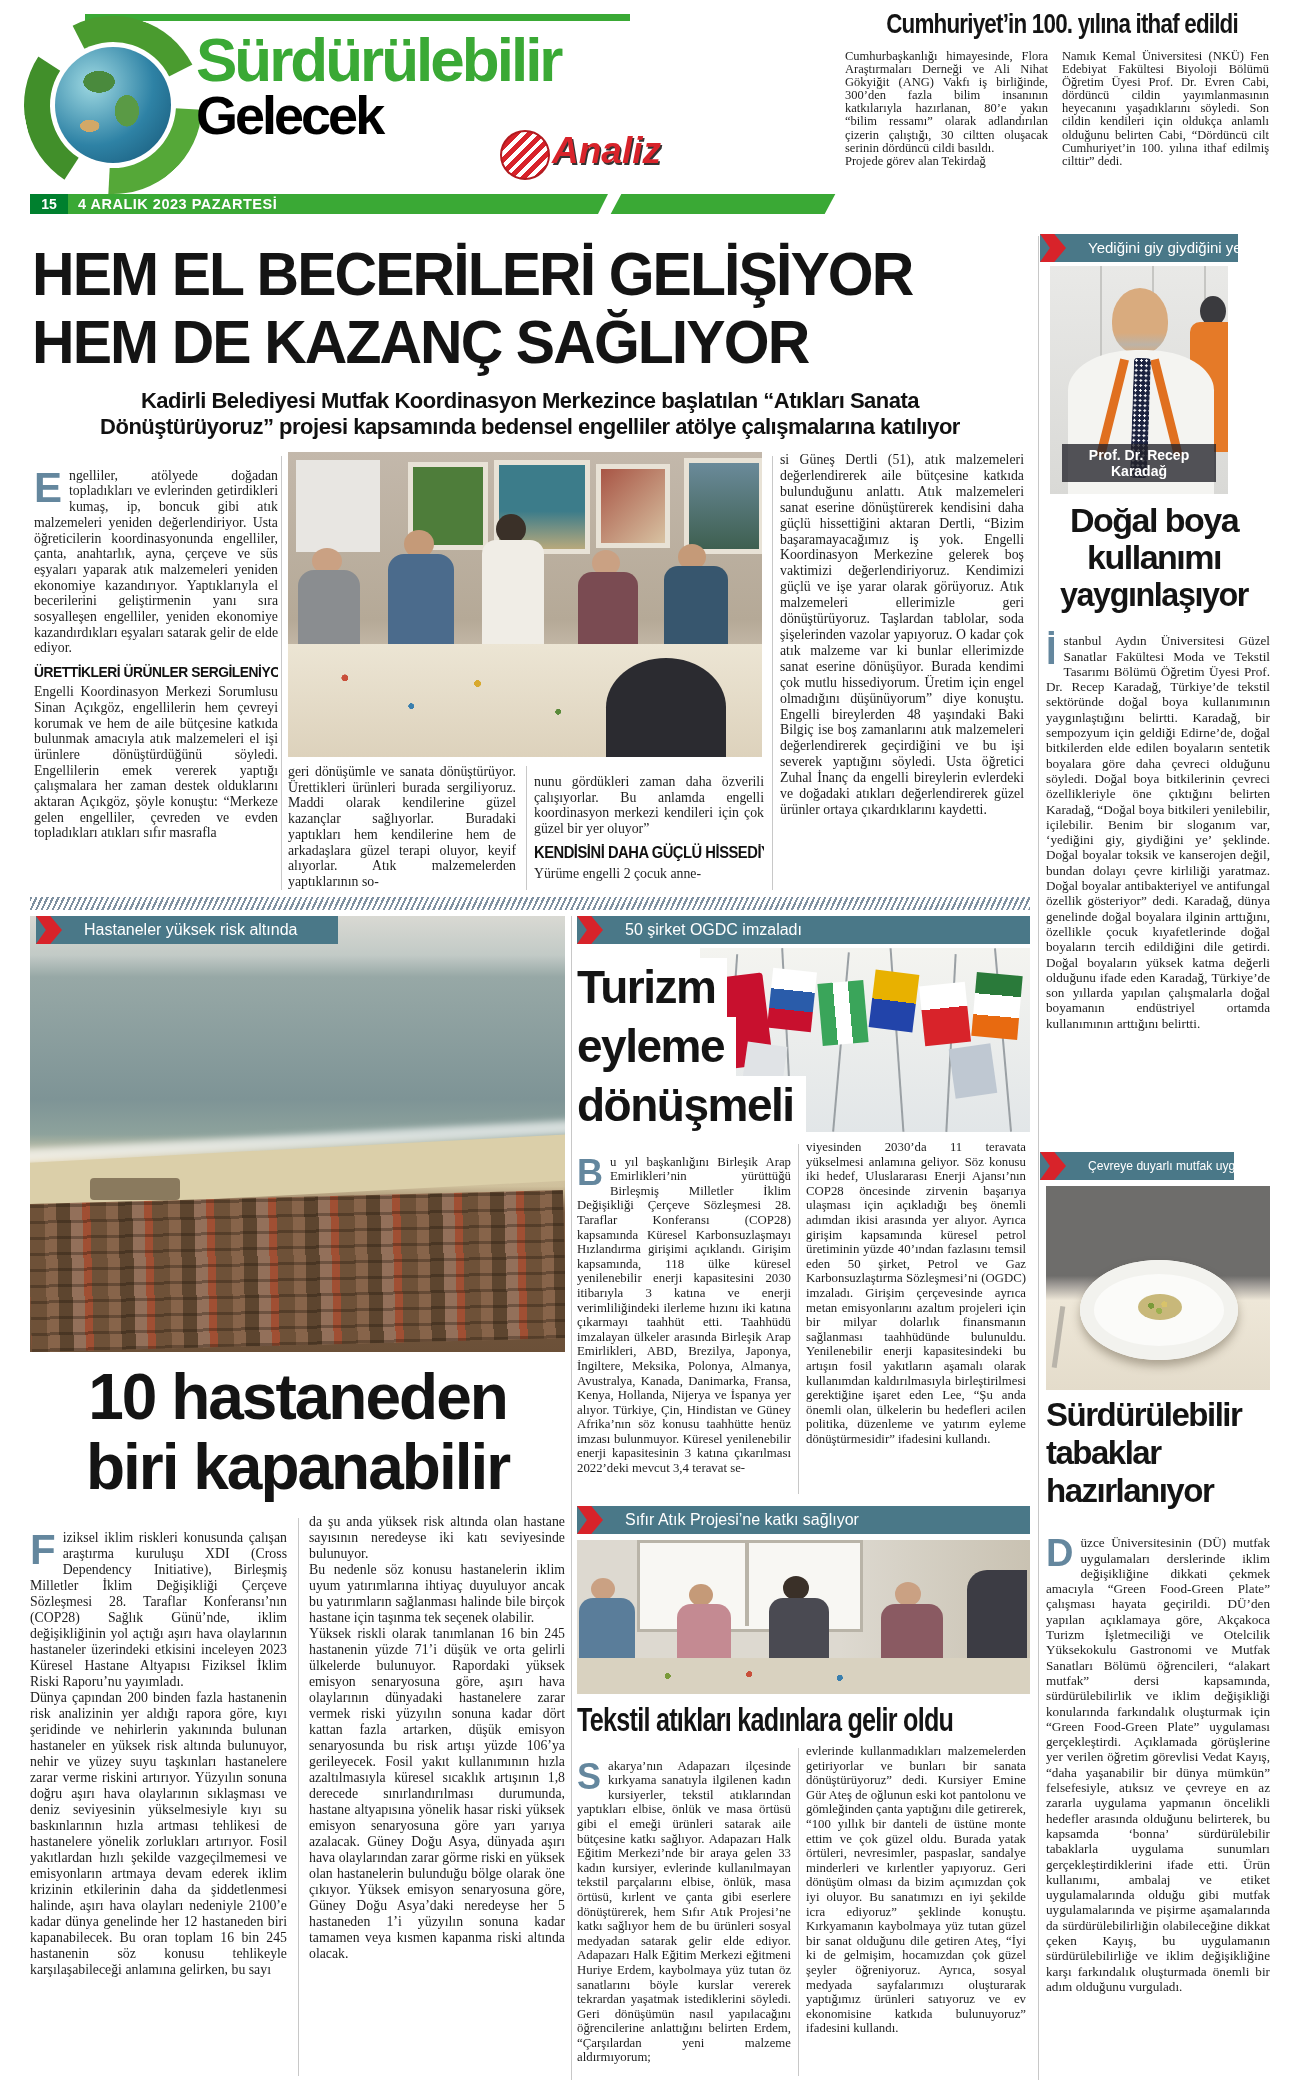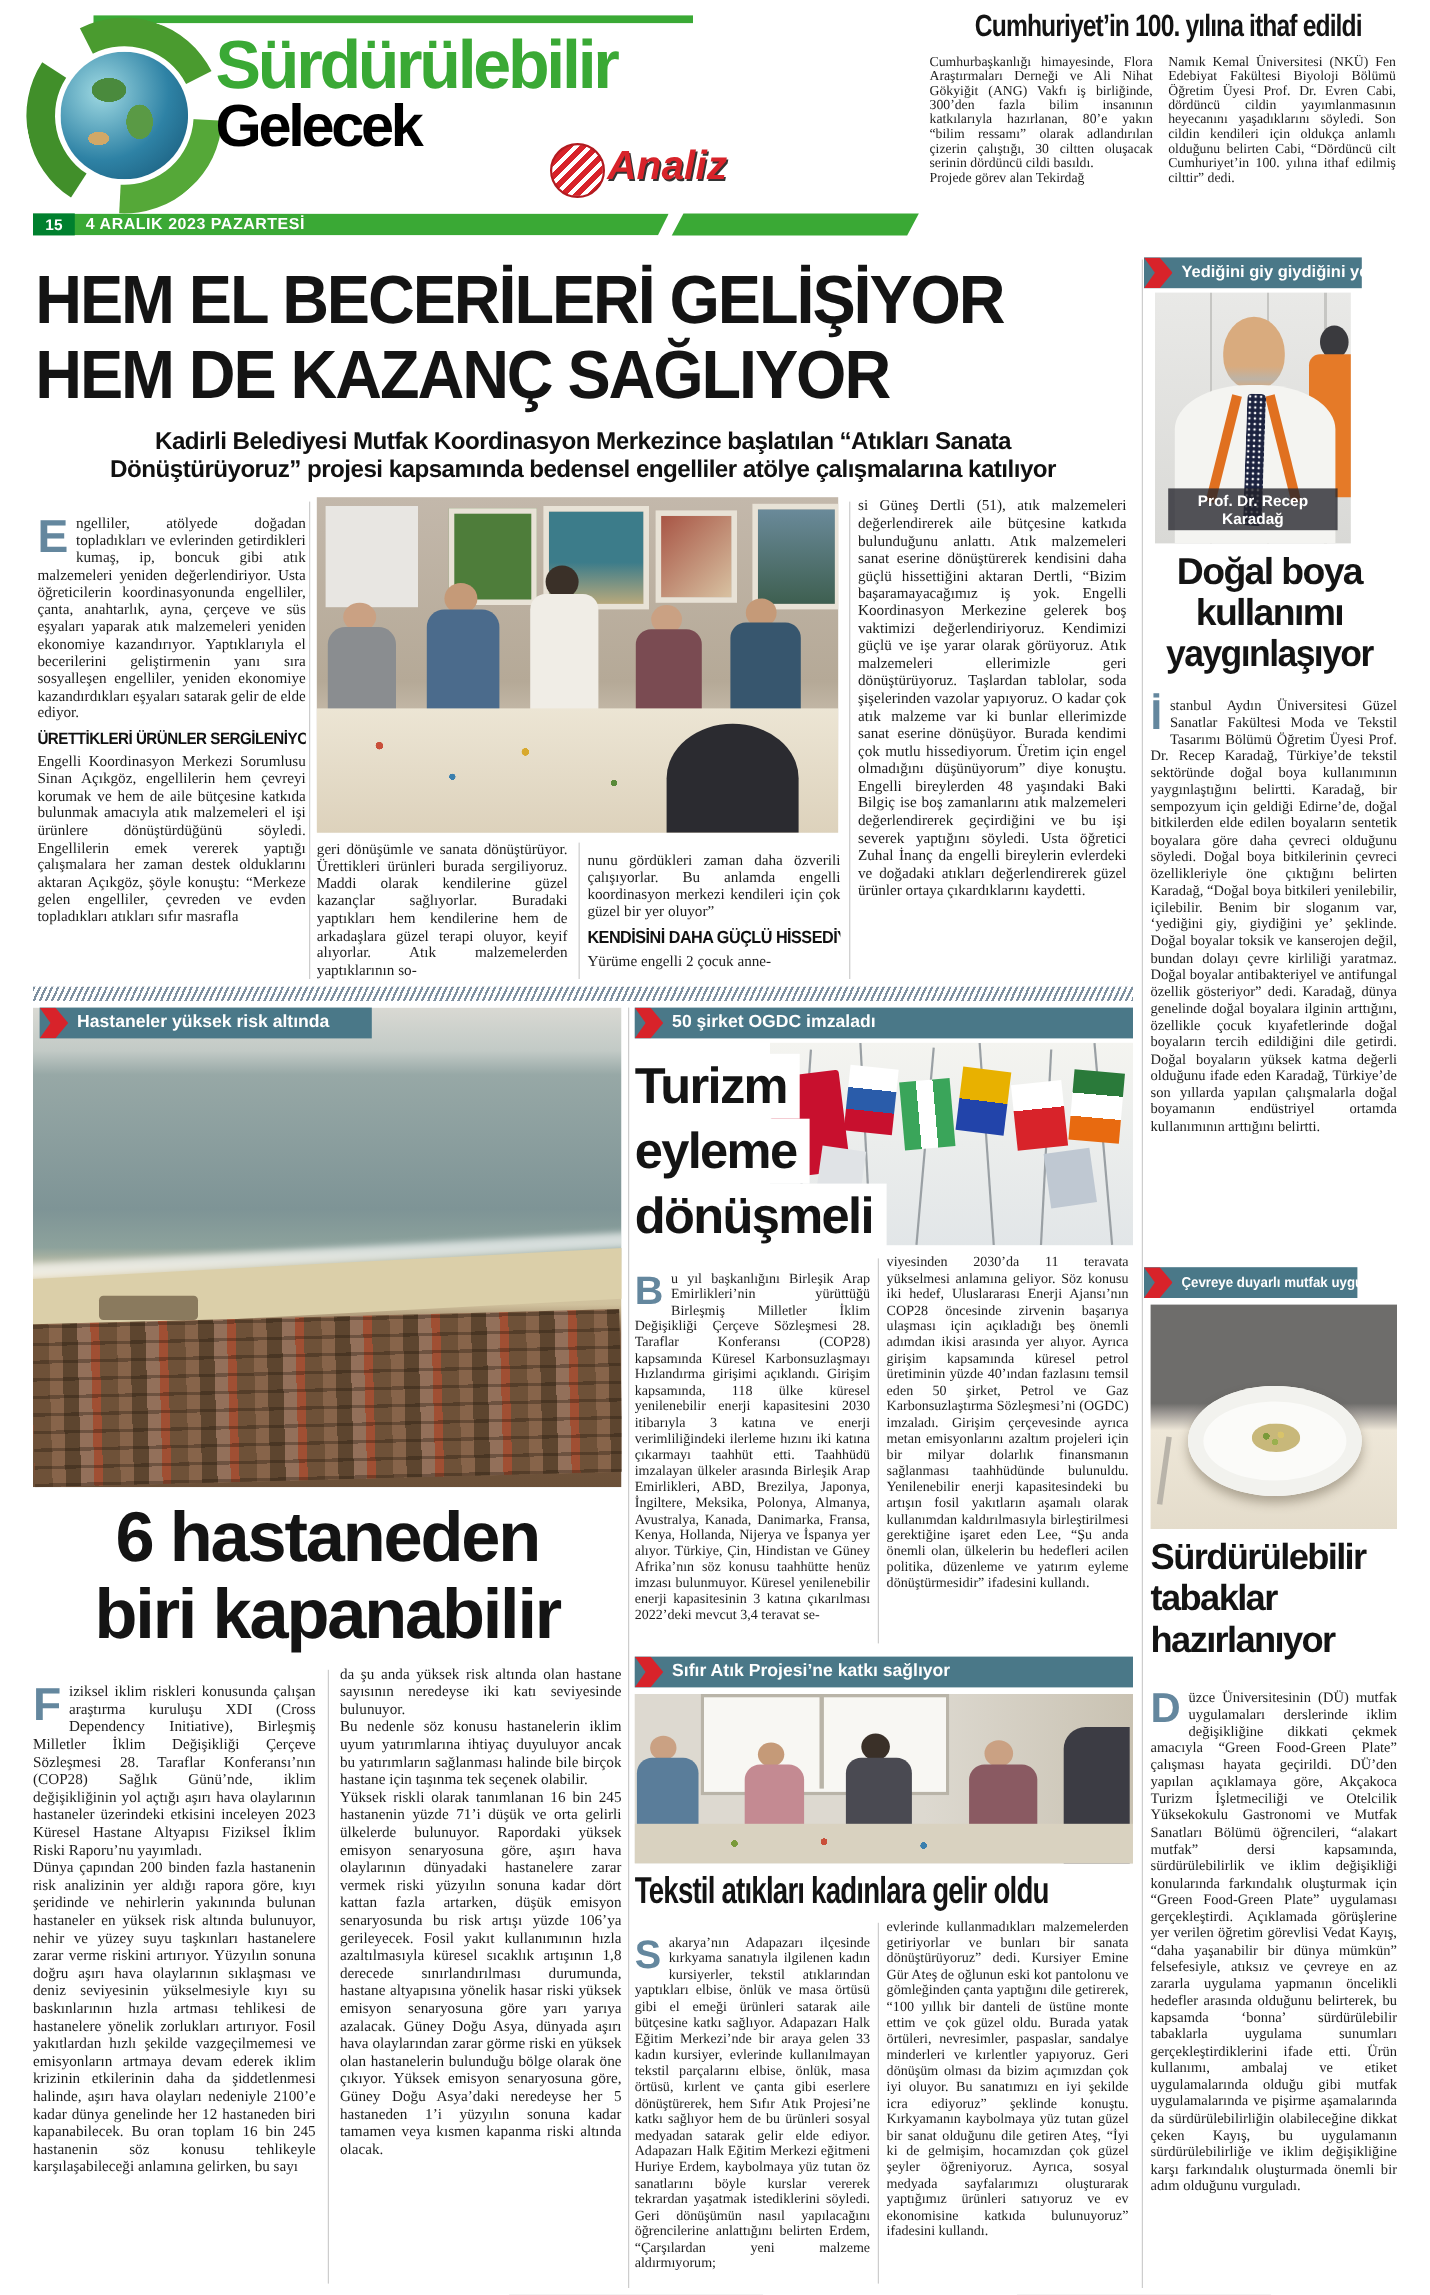--- a/index.html
+++ b/index.html
@@ -5,22 +5,22 @@
   html,body{margin:0;padding:0;background:#e9e9e9;}
   #page{position:relative;width:1300px;height:2086px;background:#fff;overflow:hidden;
         font-family:"Liberation Sans","DejaVu Sans",sans-serif;}
   .abs{position:absolute;}
   .serif{font-family:"Liberation Serif","DejaVu Serif",serif;color:#1d1d1d;text-align:justify;
          white-space:pre-line;overflow:hidden;}
   .hl{font-weight:bold;color:#141414;letter-spacing:-1px;}
   .vr{background:#c8c8c8;width:1px;}
   .dropcap{float:left;font-family:"Liberation Sans","DejaVu Sans",sans-serif;font-weight:bold;
            font-size:42px;line-height:36px;color:#64879e;padding:2px 7px 0 0;}
-  .kicker{background:#4a7888;color:#fff;font-weight:bold;line-height:28px;height:28px;
-          padding-left:34px;box-sizing:border-box;white-space:nowrap;}
+  .kicker{background:#4a7888;color:#fff;font-weight:normal;line-height:28px;height:28px;
+          padding-left:48px;box-sizing:border-box;white-space:nowrap;}
   .kicker .arr{position:absolute;left:0;top:0;width:26px;height:28px;background:#d8232a;
           clip-path:polygon(0 0,55% 0,100% 50%,55% 100%,0 100%,38% 50%);}
   .inhead{font-weight:bold;font-size:15px;letter-spacing:-0.5px;color:#111;
           transform:scaleX(0.92);transform-origin:left center;margin:7px 0 4px 0;white-space:nowrap;}
   .photo{overflow:hidden;}
   .ph{position:absolute;}
   .capbar{position:absolute;left:12px;right:12px;bottom:12px;background:rgba(35,35,42,.78);
           color:#fff;font-weight:bold;font-size:14px;text-align:center;padding:3px 0;}
   .hatch{background:repeating-linear-gradient(115deg,#7e90a0 0 2px,#ffffff 2px 5px);}
   .headline-line{background:#fff;display:inline-block;padding:2px 12px 2px 0;}
@@ -182,21 +182,21 @@
     <div class="ph" style="left:0;top:288px;width:535px;height:148px;background:
          repeating-linear-gradient(0deg,rgba(30,20,10,.32) 0 3px,transparent 3px 16px),
          repeating-linear-gradient(90deg,#6e5138 0 16px,#87644a 16px 28px,#5d452f 28px 42px,#93705a 42px 54px,#a04f33 54px 62px);transform:rotate(-1.5deg);transform-origin:left;"></div>
     <div class="ph" style="left:60px;top:262px;width:90px;height:22px;background:#8a7a5e;border-radius:4px;"></div>
   </div>
   <div class="abs kicker" style="left:36px;top:916px;width:302px;font-size:16px;">
     <span class="arr"></span>
     <span>Hastaneler yüksek risk altında</span>
   </div>
   <div class="abs hl" style="left:30px;top:1362px;width:535px;text-align:center;font-size:64px;line-height:70px;letter-spacing:-2px;">
-    <div>6 hastaneden</div>
+    <div>10 hastaneden</div>
     <div>biri kapanabilir</div>
   </div>
   <div class="abs" style="left:30px;top:1514px;width:257px;height:566px;overflow:hidden;">
     <div class="serif" style="font-size:13.8px;line-height:16px;">
       <span class="dropcap">F</span><span>iziksel iklim riskleri konusunda çalışan araştırma kuruluşu XDI (Cross Dependency Initiative), Birleşmiş Milletler İklim Değişikliği Çerçeve Sözleşmesi 28. Taraflar Konferansı’nın (COP28) Sağlık Günü’nde, iklim değişikliğinin yol açtığı aşırı hava olaylarının hastaneler üzerindeki etkisini inceleyen 2023 Küresel Hastane Altyapısı Fiziksel İklim Riski Raporu’nu yayımladı.
 Dünya çapından 200 binden fazla hastanenin risk analizinin yer aldığı rapora göre, kıyı şeridinde ve nehirlerin yakınında bulunan hastaneler en yüksek risk altında bulunuyor, nehir ve yüzey suyu taşkınları hastanelere zarar verme riskini artırıyor. Yüzyılın sonuna doğru aşırı hava olaylarının sıklaşması ve deniz seviyesinin yükselmesiyle kıyı su baskınlarının hızla artması tehlikesi de hastanelere yönelik zorlukları artırıyor. Fosil yakıtlardan hızlı şekilde vazgeçilmemesi ve emisyonların artmaya devam ederek iklim krizinin etkilerinin daha da şiddetlenmesi halinde, aşırı hava olayları nedeniyle 2100’e kadar dünya genelinde her 12 hastaneden biri kapanabilecek. Bu oran toplam 16 bin 245 hastanenin söz konusu tehlikeyle karşılaşabileceği anlamına gelirken, bu sayı</span>
     </div>
   </div>
   <div class="abs vr" style="left:298px;top:1518px;height:558px;"></div>
   <div class="abs serif" style="left:309px;top:1514px;width:256px;height:566px;font-size:13.8px;line-height:16px;">da şu anda yüksek risk altında olan hastane sayısının neredeyse iki katı seviyesinde bulunuyor.

